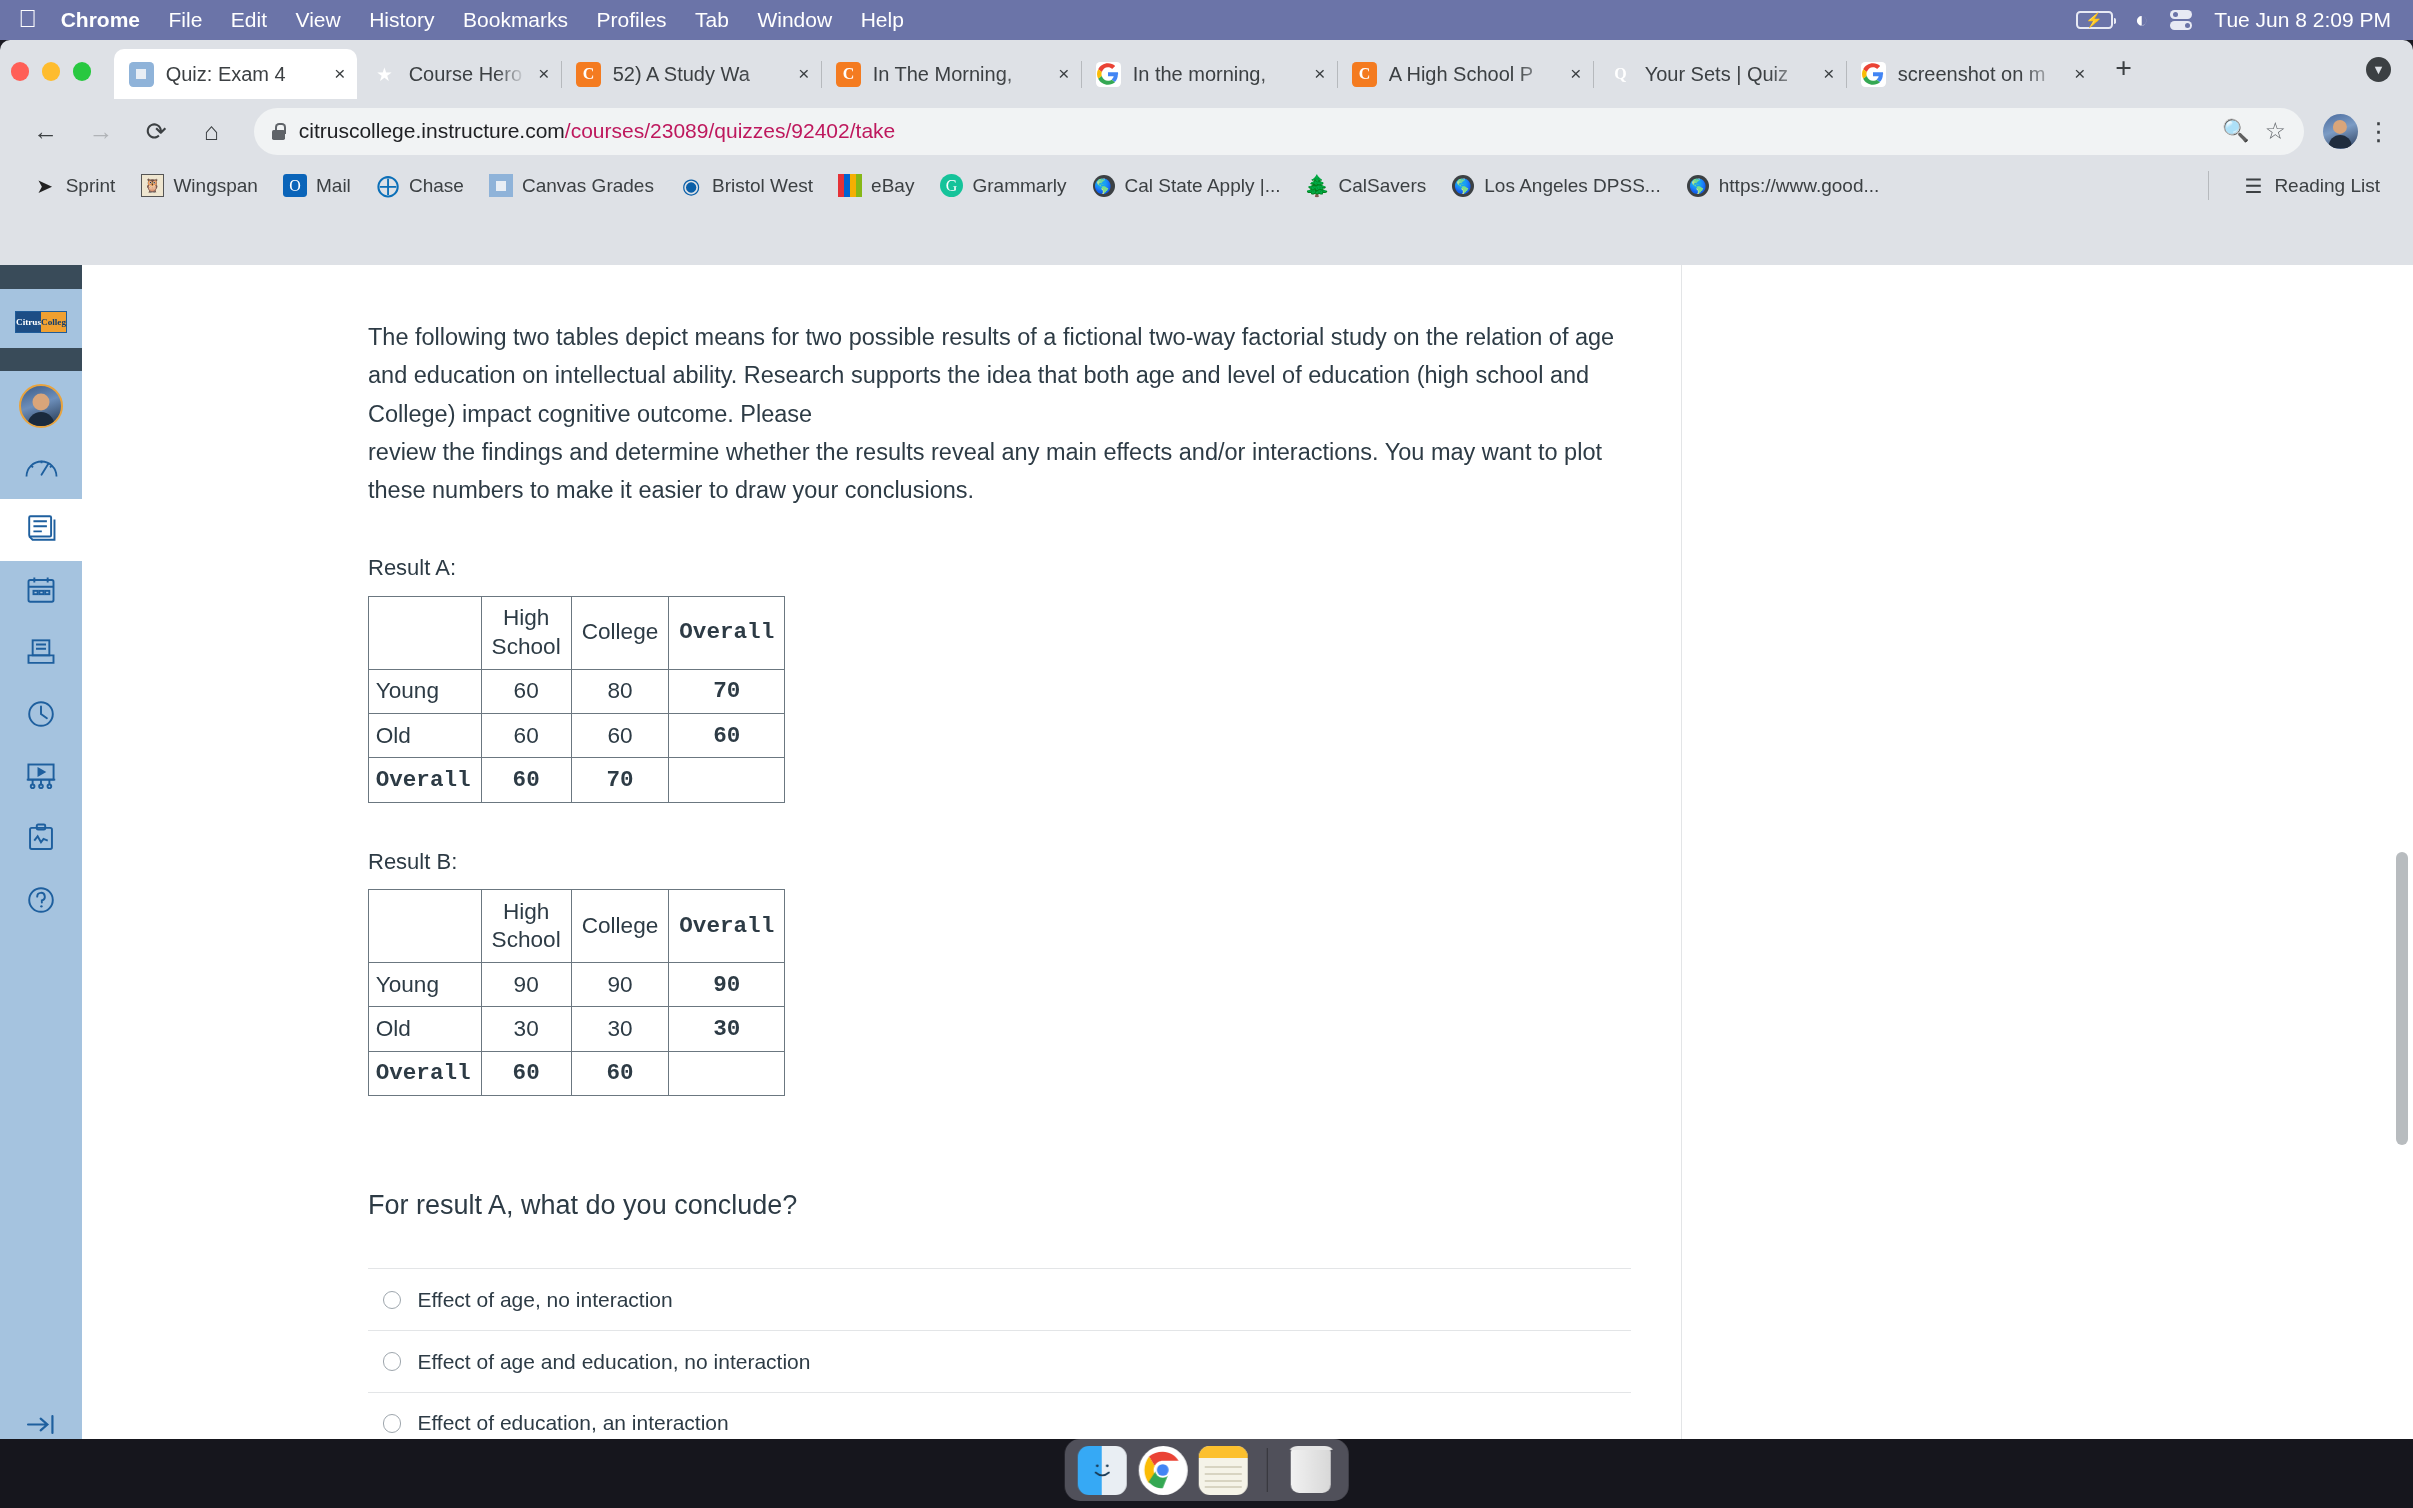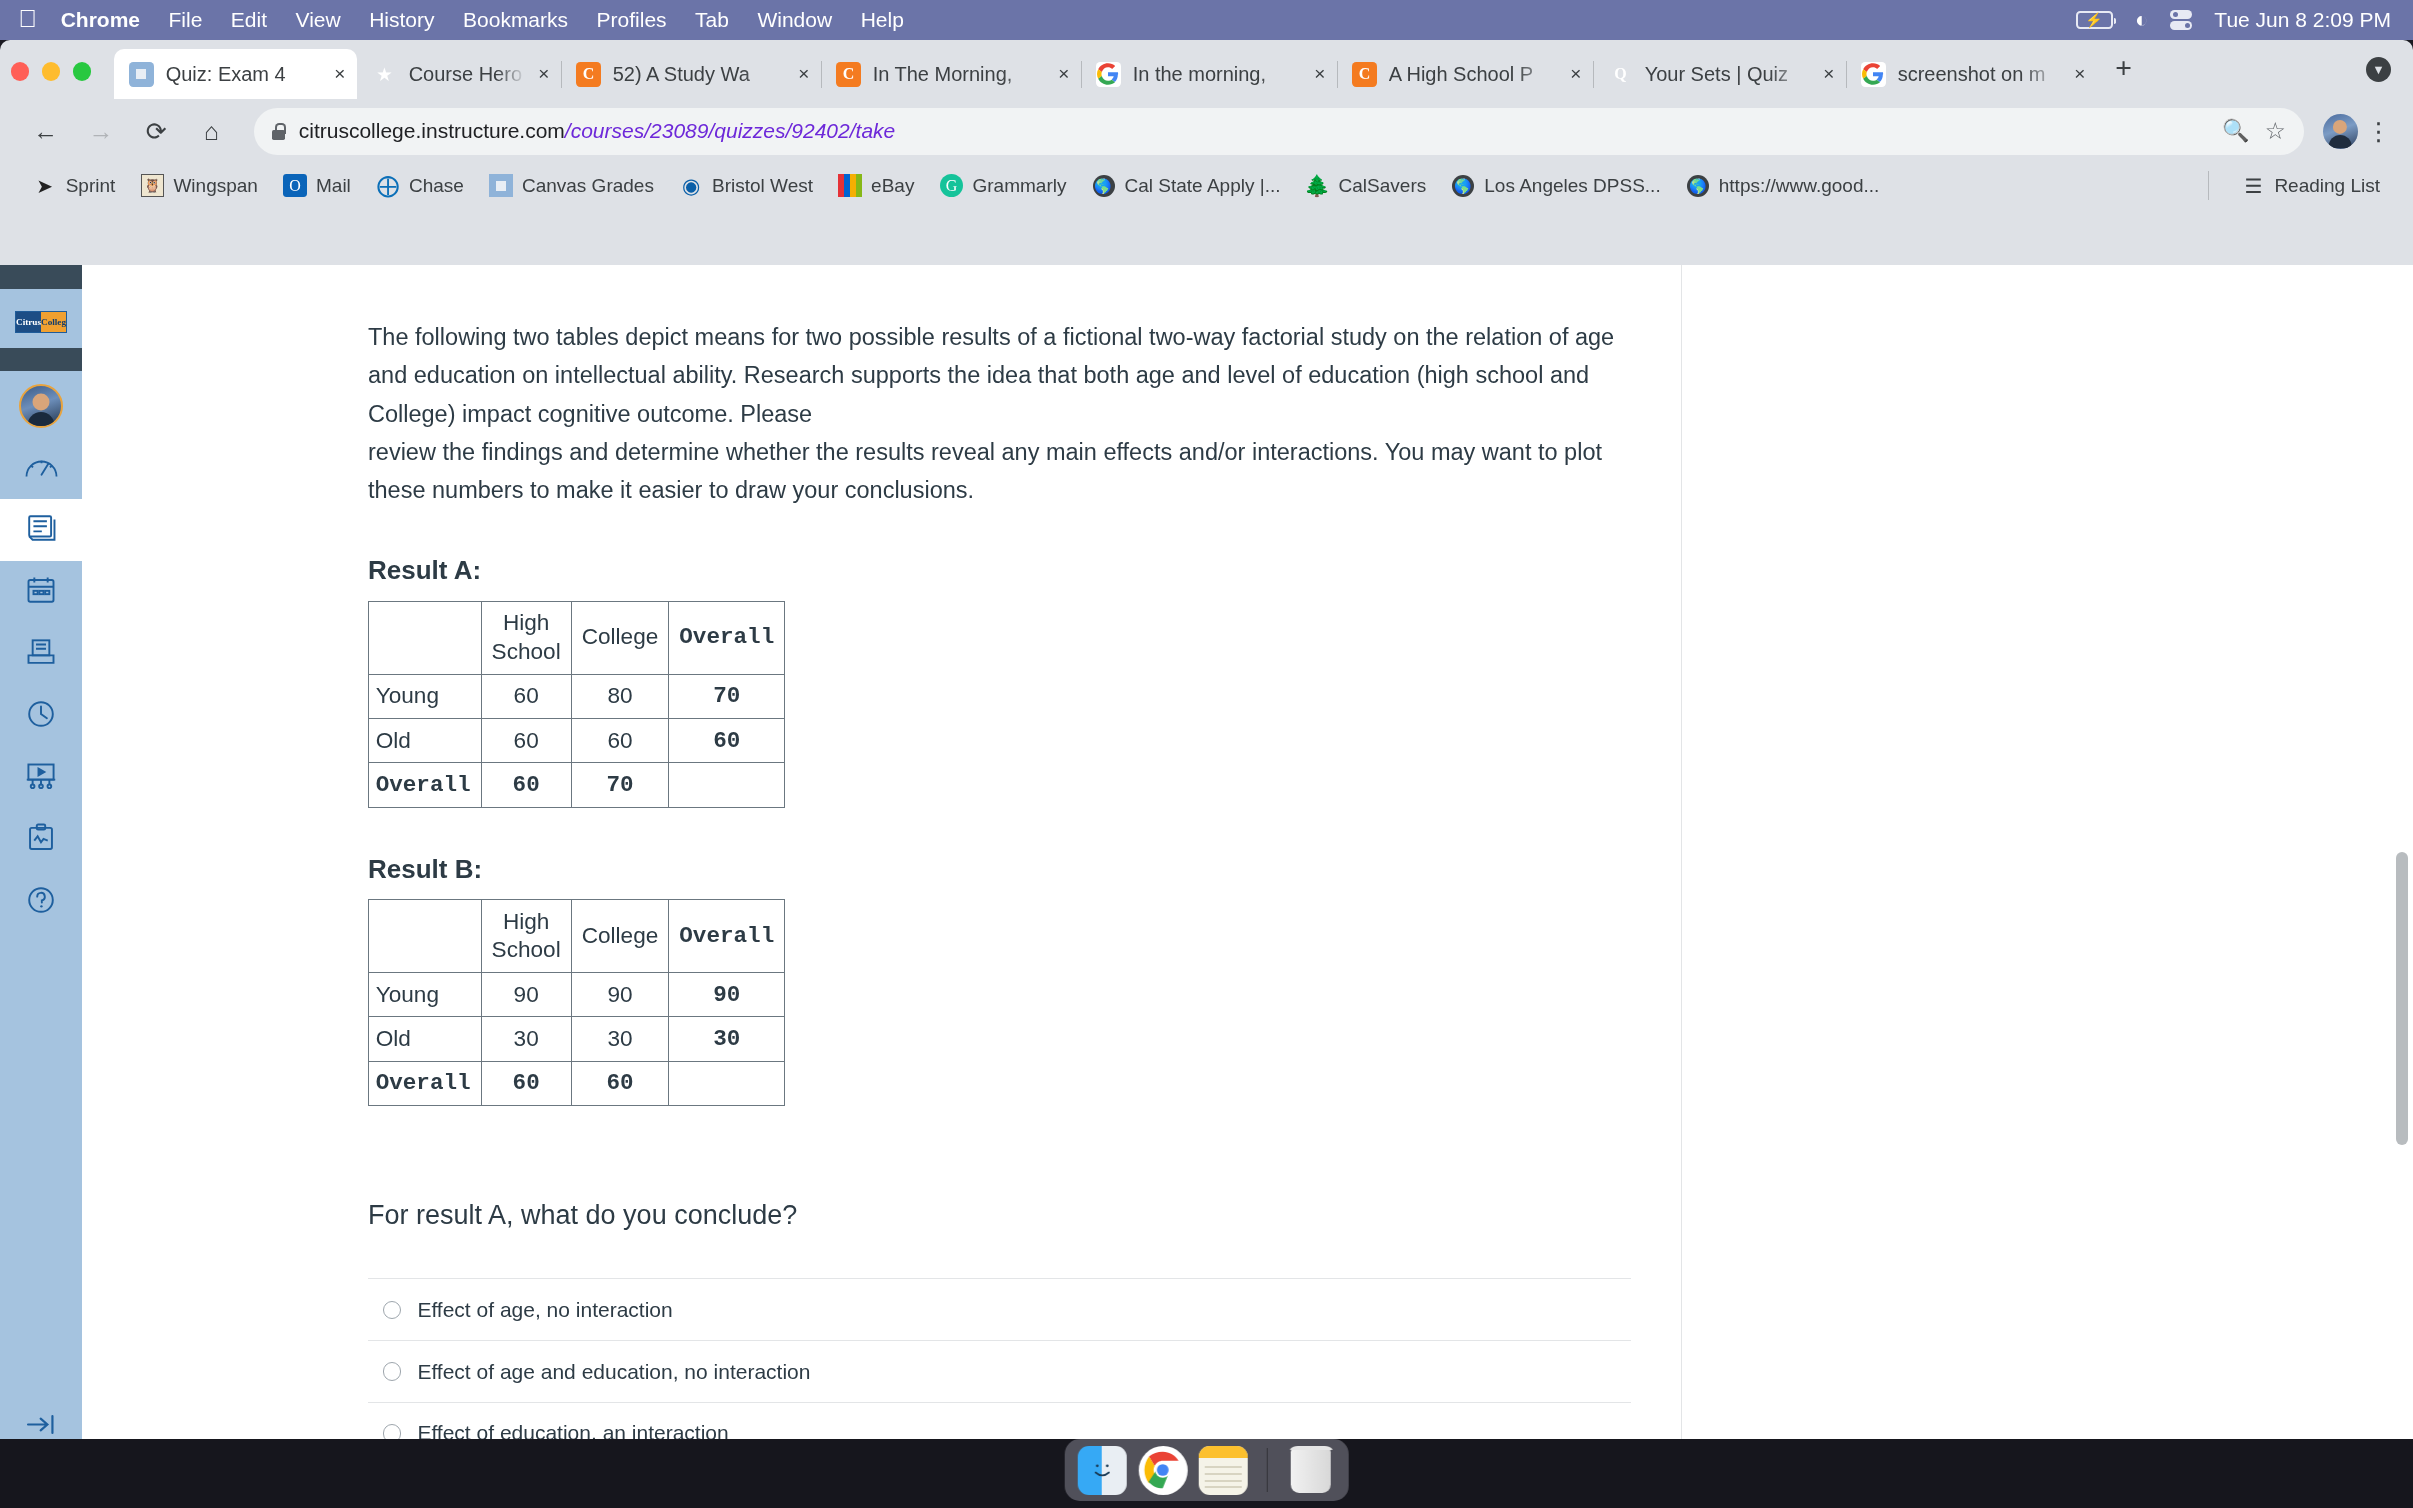--- a/index.html
+++ b/index.html
@@ -86,21 +86,21 @@
             font-size: 25px; color:#3c4043; border-radius: 50%; }
   .navbtn.disabled { color: #b0b3b7; }
   .omnibox {
     flex: 1; height: 47px; background: #f1f3f4; border-radius: 25px;
     display: flex; align-items: center; padding: 0 18.4px; margin-left: 10px; margin-right: 10px;
     font-size: 21px; color: #202124; gap: 13.4px;
   }
   .lock { width: 13.4px; height: 17px; position: relative; flex:none; }
   .lock:before { content:""; position:absolute; bottom:0; left:0; width:13.4px; height:10px; background:#5f6368; border-radius:1.7px;}
   .lock:after { content:""; position:absolute; top:0; left:2.9px; width:7.5px; height:9.2px; border:2.1px solid #5f6368; border-bottom:none; border-radius:4.2px 4.2px 0 0;}
-  .url-host { color:#202124; } .url-path { color:#6d28d9;font-style:italic; }
+  .url-host { color:#202124; } .url-path { color:#be185d; }
   .omni-right { margin-left:auto; display:flex; align-items:center; gap:15px; }
   .avatar-btn { width: 35px; height: 35px; border-radius: 50%; overflow:hidden; flex:none;
                 background: linear-gradient(160deg,#4a6b9e 0%, #7b9bc4 45%, #2c3e5c 100%); position:relative;}
   .avatar-btn:after{content:"";position:absolute;left:50%;top:38%;transform:translate(-50%,-50%);width:14.2px;height:14.2px;border-radius:50%;background:#d9a57a;}
   .avatar-btn:before{content:"";position:absolute;left:50%;bottom:0.8px;transform:translateX(-50%);width:22.6px;height:12.6px;border-radius:11.7px 11.7px 0 0;background:#1f2c3d;}
   .kebab { font-size: 25px; color:#3c4043; letter-spacing:0; line-height:0.75; }
 
   
   .bookmarks { height: 45px; display:flex; align-items:center; padding: 0 22px; background:#dee1e6; font-size: 19px; color:#3c4043; gap: 3.4px;}
   .bm { display:flex; align-items:center; gap: 9.2px; padding: 4.2px 11px; border-radius: 5px; white-space:nowrap; }
@@ -125,21 +125,21 @@
   .lnav .nav-avatar:after{content:"";position:absolute;left:50%;top:38%;transform:translate(-50%,-50%);width:17px;height:17px;border-radius:50%;background:#d9a57a;}
   .lnav .nav-avatar:before{content:"";position:absolute;left:50%;bottom:0;transform:translateX(-50%);width:27px;height:14.2px;border-radius:13.4px 13.4px 0 0;background:#1a2a3d;}
   .lnav .collapse { position:absolute; bottom: 39px; width:82px; display:flex; align-items:center; justify-content:center; color:#1e5f9e; }
 
   
   .content-wrap { flex:1; display:flex; justify-content:center; overflow:hidden; position:relative; }
   .qcol { width: 1387px; margin-top: 4px; padding: 0 0 0 25px; position:relative; }
   .qbody { padding: 49px 50px 0 49px; }
   .qtext { font-size: 23.5px; line-height: 1.63; color: #2d3b45; max-width: 1307px; }
   .qtext p { margin-bottom: 0; }
-  .rlabel { font-size: 26px; font-weight: bold; color:#2d3b45; margin: 46px 0 14.2px; }
+  .rlabel { font-size: 22px; font-weight: normal; color:#2d3b45; margin: 46px 0 14.2px; }
   table.means { border-collapse: collapse; }
   table.means td { border: 1.3px solid #6b7780; color:#2d3b45; font-size: 22.6px; padding: 7.5px 10px; text-align:center; line-height:1.26;}
   table.means td.rowhead { text-align:left; padding-left: 6.7px; }
   table.means td.b { font-weight: bold; font-family: Liberation Mono, monospace; }
   table.means td.colhead { vertical-align: middle; }
   .col-blank { width: 82px; } .col-hs { width: 80px; } .col-col { width: 80px; } .col-ov { width: 80px; }
 
   .qprompt { font-size: 27px; color:#2d3b45; margin: 94px 0 0 0; }
   .answers { margin-top: 47px; }
   .answer { display:flex; align-items:center; gap: 16px; border-top: 1.3px solid #e3e5e7; padding: 18.4px 0 18.4px 15px; font-size: 21px; color: #2d3b45; }

